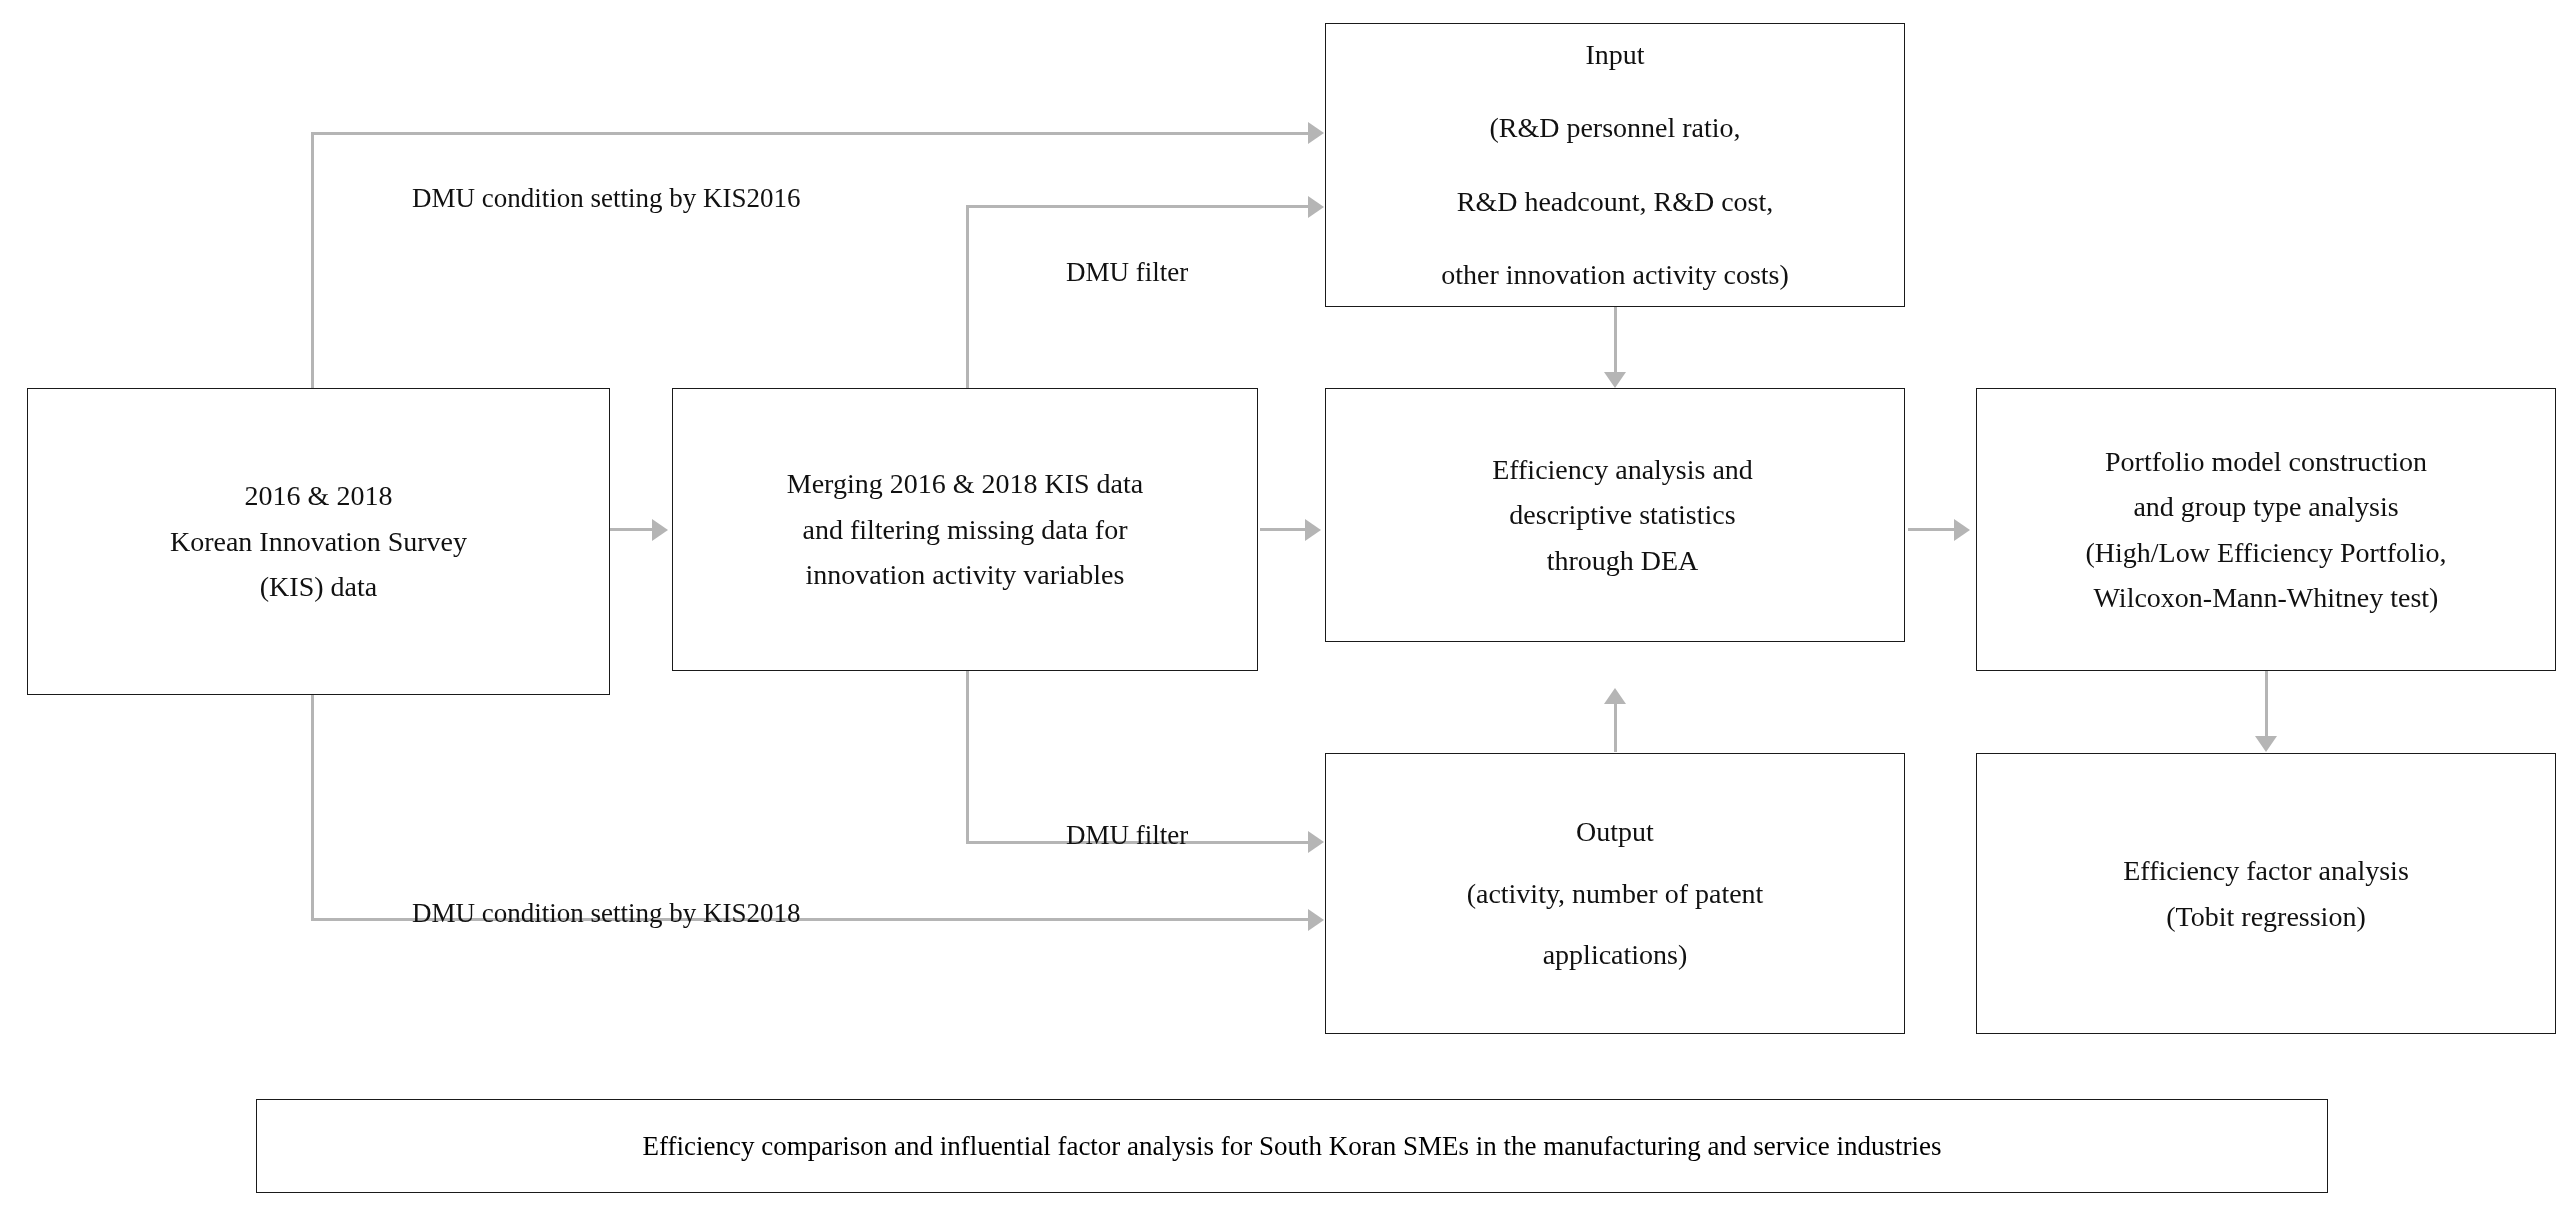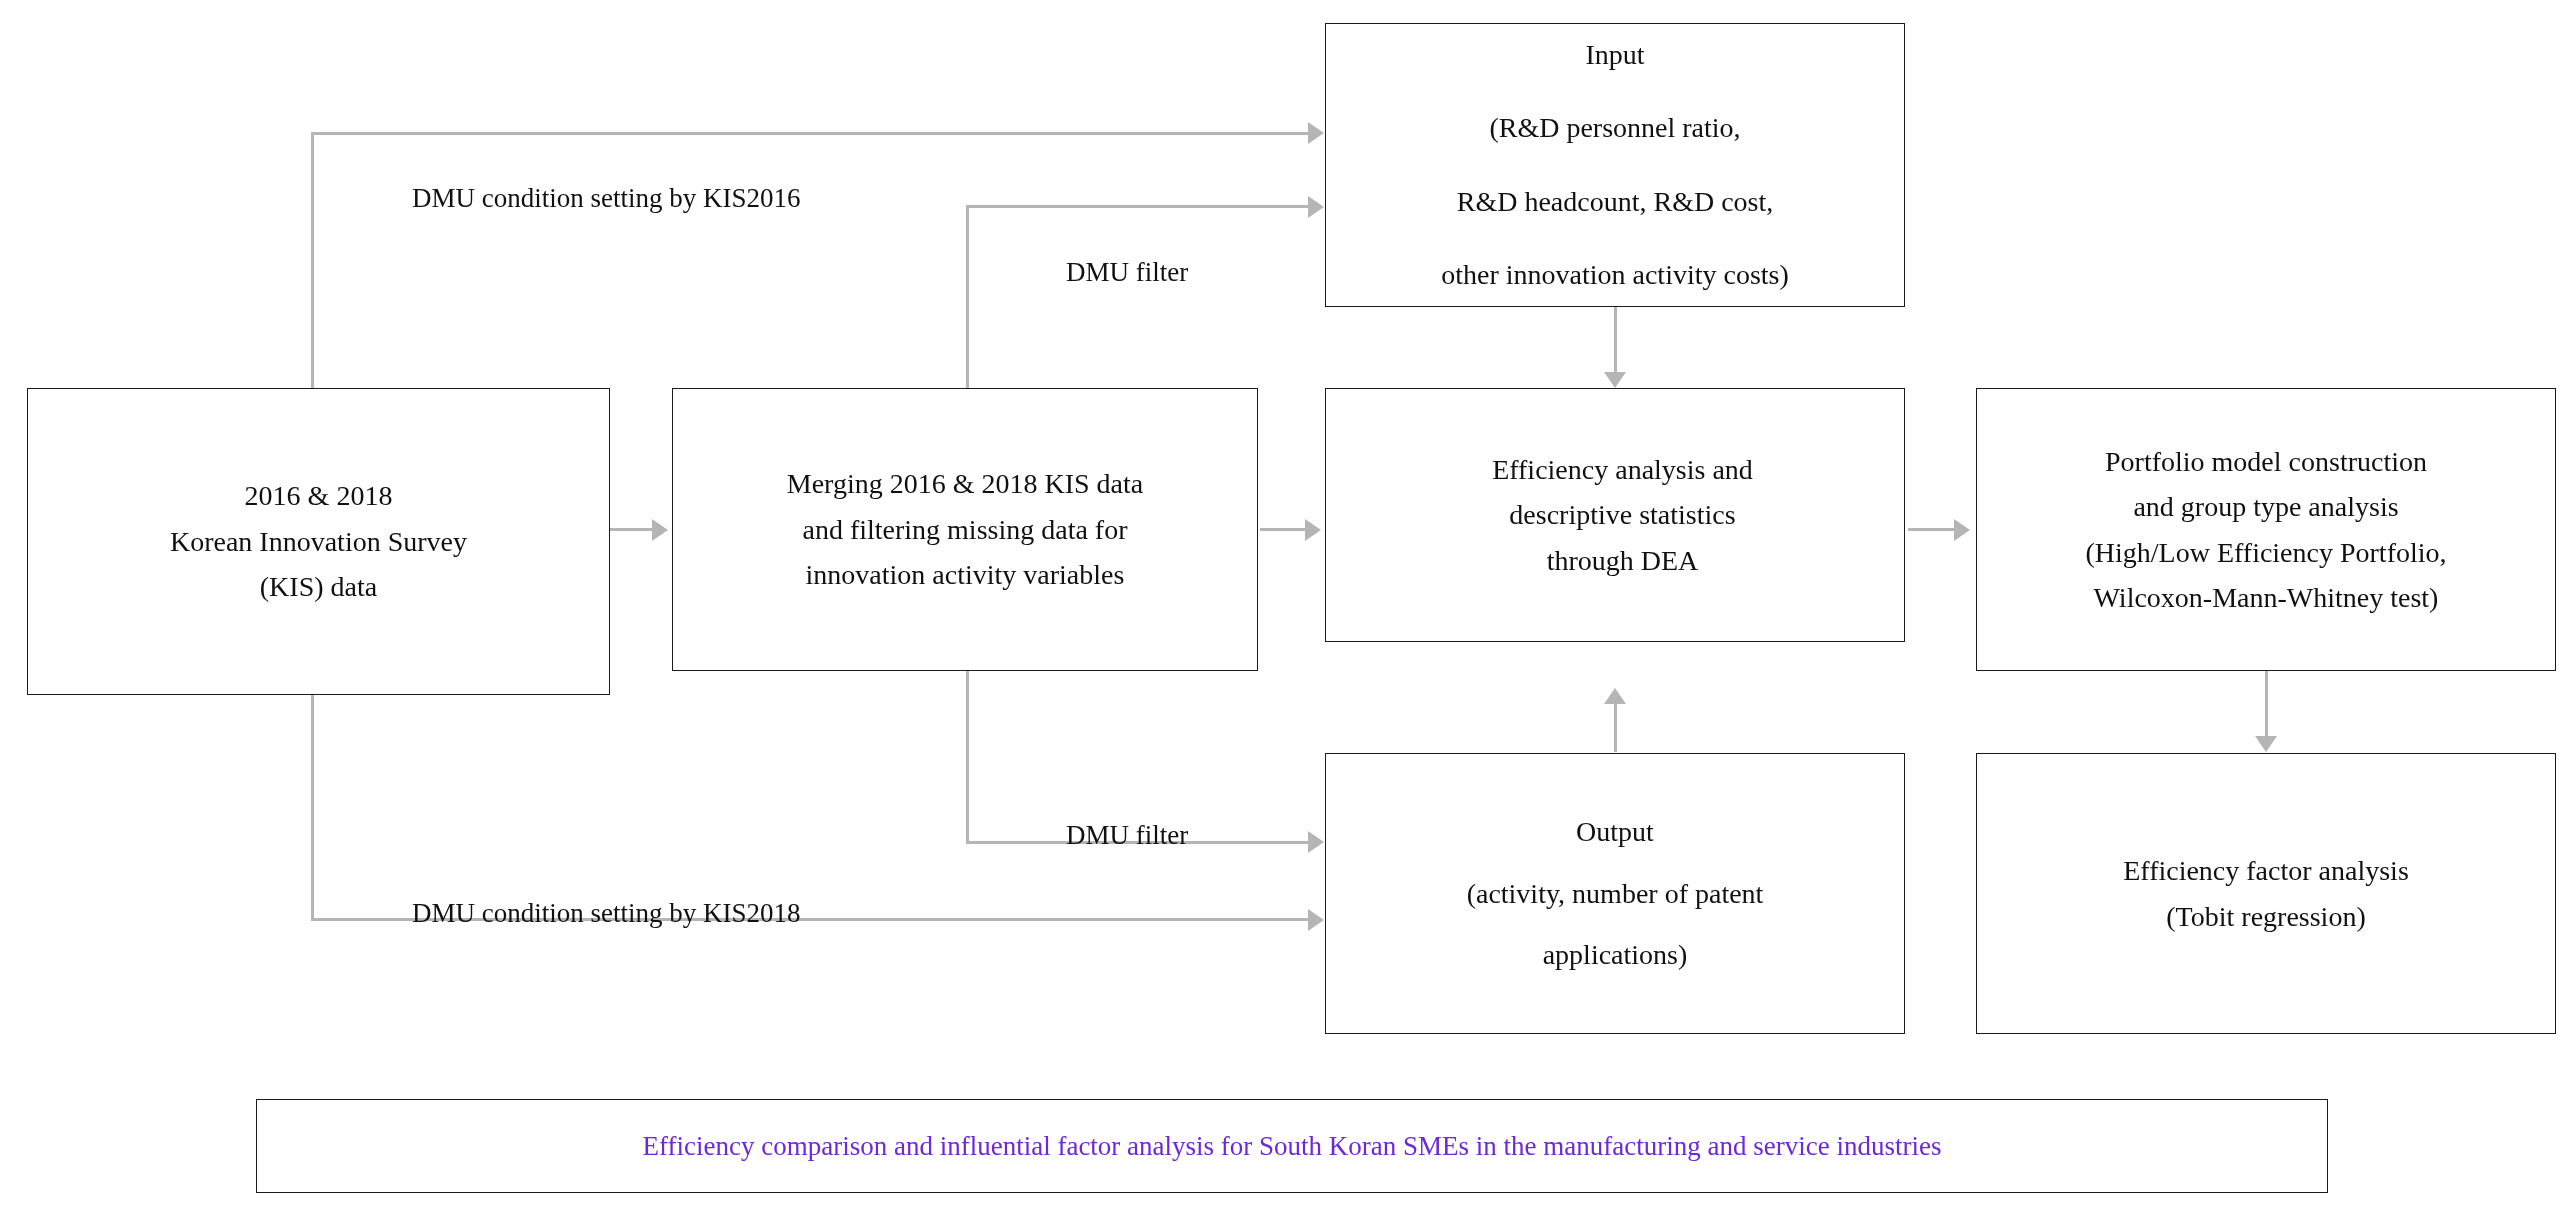--- a/index.html
+++ b/index.html
@@ -24,21 +24,21 @@
   }
   .box .ln{display:block;white-space:nowrap;}
 
   .summary-bar{
     position:absolute;
     border:1.9px solid #1a1a1a;
     background:#ffffff;
     box-sizing:border-box;
     display:flex;align-items:center;justify-content:center;
     font-size:27px;
-    color:#6d28d9;
+    color:#000000;
     white-space:nowrap;
   }
 
   
   .hline{position:absolute;background:#b5b5b5;height:2.6px;}
   .vline{position:absolute;background:#b5b5b5;width:2.6px;}
 
   .arrow-r{
     position:absolute;
     width:0;height:0;

